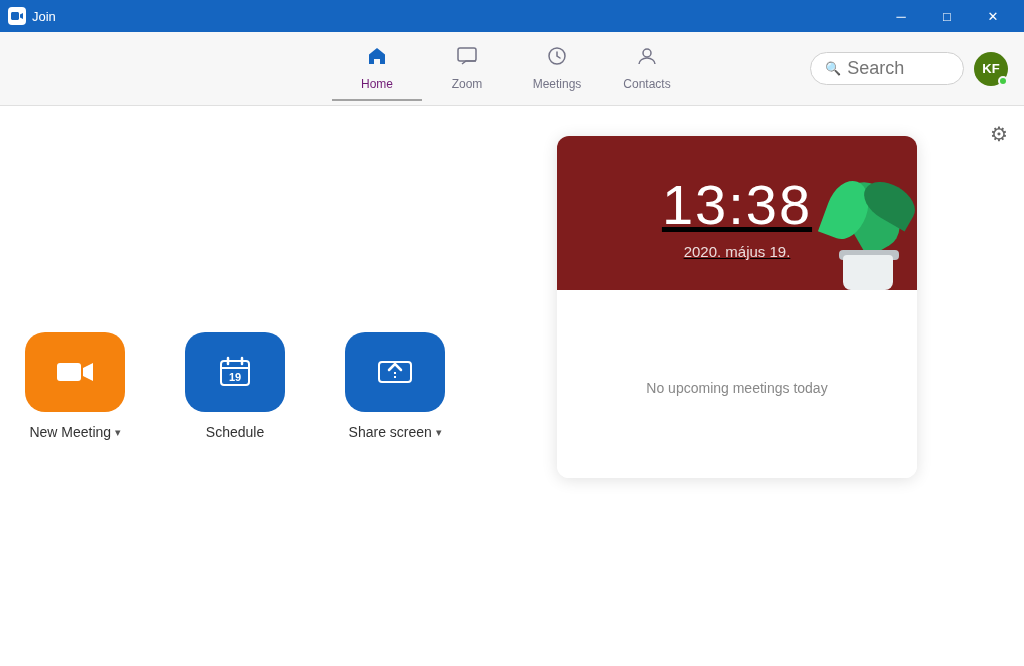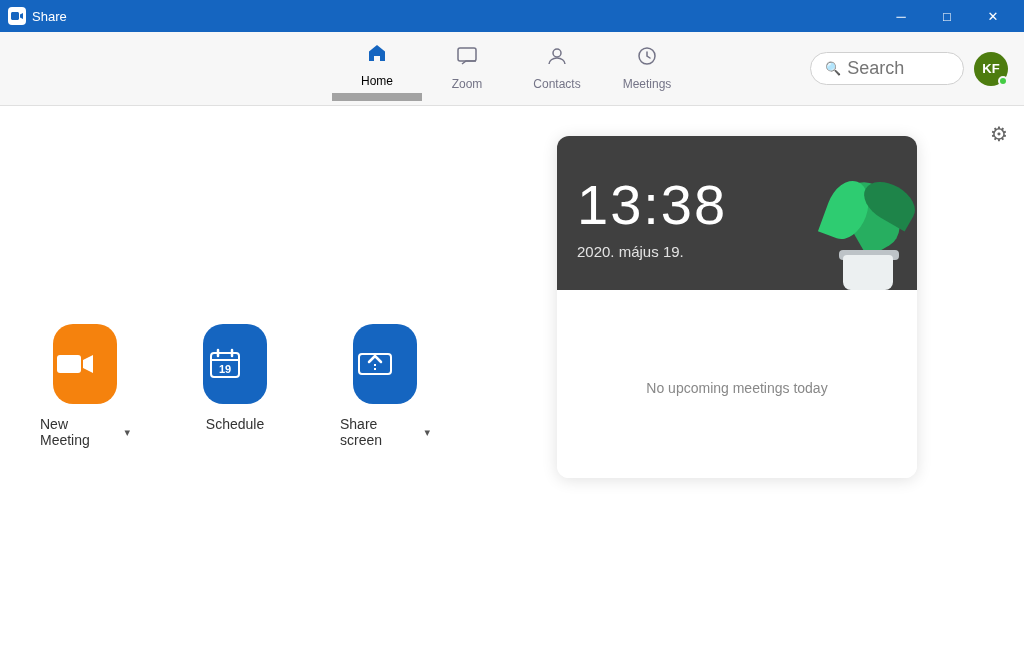--- a/index.html
+++ b/index.html
@@ -44,21 +44,21 @@
     #nav-tabs { display: flex; gap: 0; align-items: center; }
     .nav-tab {
       display: flex; flex-direction: column; align-items: center; justify-content: center;
       width: 90px; height: 64px;
       cursor: pointer;
       color: #747487;
       font-size: 12px;
       gap: 4px;
       border-bottom: 2px solid transparent;
     }
-    .nav-tab.active { color: #000000; border-bottom: 8px solid #a3a3a3; }
+    .nav-tab.active { color: #701a75; border-bottom: 2px solid #a3a3a3; }
     .nav-tab-icon { font-size: 22px; }
 
     #nav-right {
       position: absolute;
       right: 16px;
       top: 50%;
       transform: translateY(-50%);
       display: flex; align-items: center; gap: 10px;
     }
     #search-box {
@@ -122,23 +122,23 @@
       display: grid;
       grid-template-columns: 1fr 1fr 1fr;
       gap: 30px 60px;
       padding: 20px;
     }
     .action-item {
       display: flex; flex-direction: column; align-items: center; gap: 12px;
       cursor: pointer;
     }
     .action-btn {
-      width: 64px; height: 80px;
+      width: 100px; height: 80px;
       border-radius: 20px;
-      display: flex; align-items: center; 
+      display: flex; align-items: center; justify-content: center;
       font-size: 36px;
       color: #fff;
       cursor: pointer;
       border: none;
       transition: opacity 0.2s;
     }
     .btn-orange { background: #f5820d; }
     .btn-blue { background: #1565c0; }
     .action-label {
       font-size: 14px; color: #333;
@@ -155,25 +155,26 @@
       justify-content: flex-start;
       padding: 30px 30px 20px 10px;
     }
     #calendar-widget {
       width: 360px;
       border-radius: 12px;
       overflow: hidden;
       box-shadow: 0 2px 16px rgba(0,0,0,0.12);
     }
     #clock-section {
-      background: #404040;
+      background: #7f1d1d;
       padding: 36px 20px 30px;
-      text-align: left;
+      text-align: center;
       position: relative;
       overflow: hidden;
+      text-decoration: underline;
     }
     #clock-time {
       font-size: 56px; font-weight: 300; color: #fff;
       letter-spacing: 2px;
       position: relative; z-index: 2;
     }
     #clock-date {
       font-size: 15px; color: rgba(255,255,255,0.85);
       margin-top: 6px;
       position: relative; z-index: 2;
@@ -235,21 +236,21 @@
 </head>
 <body>
 
 <div id="titlebar">
   <div id="titlebar-left">
     <svg id="titlebar-logo" viewBox="0 0 18 18" fill="none">
       <rect width="18" height="18" rx="4" fill="white"></rect>
       <path d="M3 6.5C3 5.67 3.67 5 4.5 5H9.5C10.33 5 11 5.67 11 6.5V11.5C11 12.33 10.33 13 9.5 13H4.5C3.67 13 3 12.33 3 11.5V6.5Z" fill="#1565c0"></path>
       <path d="M12 7.5L15 6V12L12 10.5V7.5Z" fill="#1565c0"></path>
     </svg>
-    <span id="titlebar-title">Share</span>
+    <span id="titlebar-title">Join</span>
   </div>
   <div id="titlebar-controls">
     <button class="titlebar-btn">─</button>
     <button class="titlebar-btn">□</button>
     <button class="titlebar-btn" id="close-btn">✕</button>
   </div>
 </div>
 
 <div id="navbar">
   <div id="nav-tabs">
@@ -266,34 +267,34 @@
         <svg width="22" height="22" viewBox="0 0 22 22" fill="none">
           <rect x="2" y="3" width="18" height="13" rx="2" stroke="#747487" stroke-width="1.5" fill="none"></rect>
           <path d="M6 19L10 16H20" stroke="#747487" stroke-width="1.5"></path>
         </svg>
       </span>
       <span>Zoom</span>
     </div>
     <div class="nav-tab">
       <span class="nav-tab-icon">
         <svg width="22" height="22" viewBox="0 0 22 22" fill="none">
+          <circle cx="11" cy="11" r="8" stroke="#747487" stroke-width="1.5" fill="none"></circle>
+          <path d="M11 7V11L14 13" stroke="#747487" stroke-width="1.5" stroke-linecap="round"></path>
+        </svg>
+      </span>
+      <span>Meetings</span>
+    </div>
+    <div class="nav-tab">
+      <span class="nav-tab-icon">
+        <svg width="22" height="22" viewBox="0 0 22 22" fill="none">
           <circle cx="11" cy="8" r="4" stroke="#747487" stroke-width="1.5" fill="none"></circle>
           <path d="M3 19C3 15.686 6.686 13 11 13s8 2.686 8 6" stroke="#747487" stroke-width="1.5" fill="none"></path>
         </svg>
       </span>
       <span>Contacts</span>
-    </div>
-    <div class="nav-tab">
-      <span class="nav-tab-icon">
-        <svg width="22" height="22" viewBox="0 0 22 22" fill="none">
-          <circle cx="11" cy="11" r="8" stroke="#747487" stroke-width="1.5" fill="none"></circle>
-          <path d="M11 7V11L14 13" stroke="#747487" stroke-width="1.5" stroke-linecap="round"></path>
-        </svg>
-      </span>
-      <span>Meetings</span>
     </div>
   </div>
   <div id="nav-right">
     <div id="search-box">
       <span id="search-icon">🔍</span>
       <input id="search-input" type="text" placeholder="Search" style="">
     </div>
     <div id="avatar">
       <span>KF</span>
       <div id="avatar-dot"></div>

